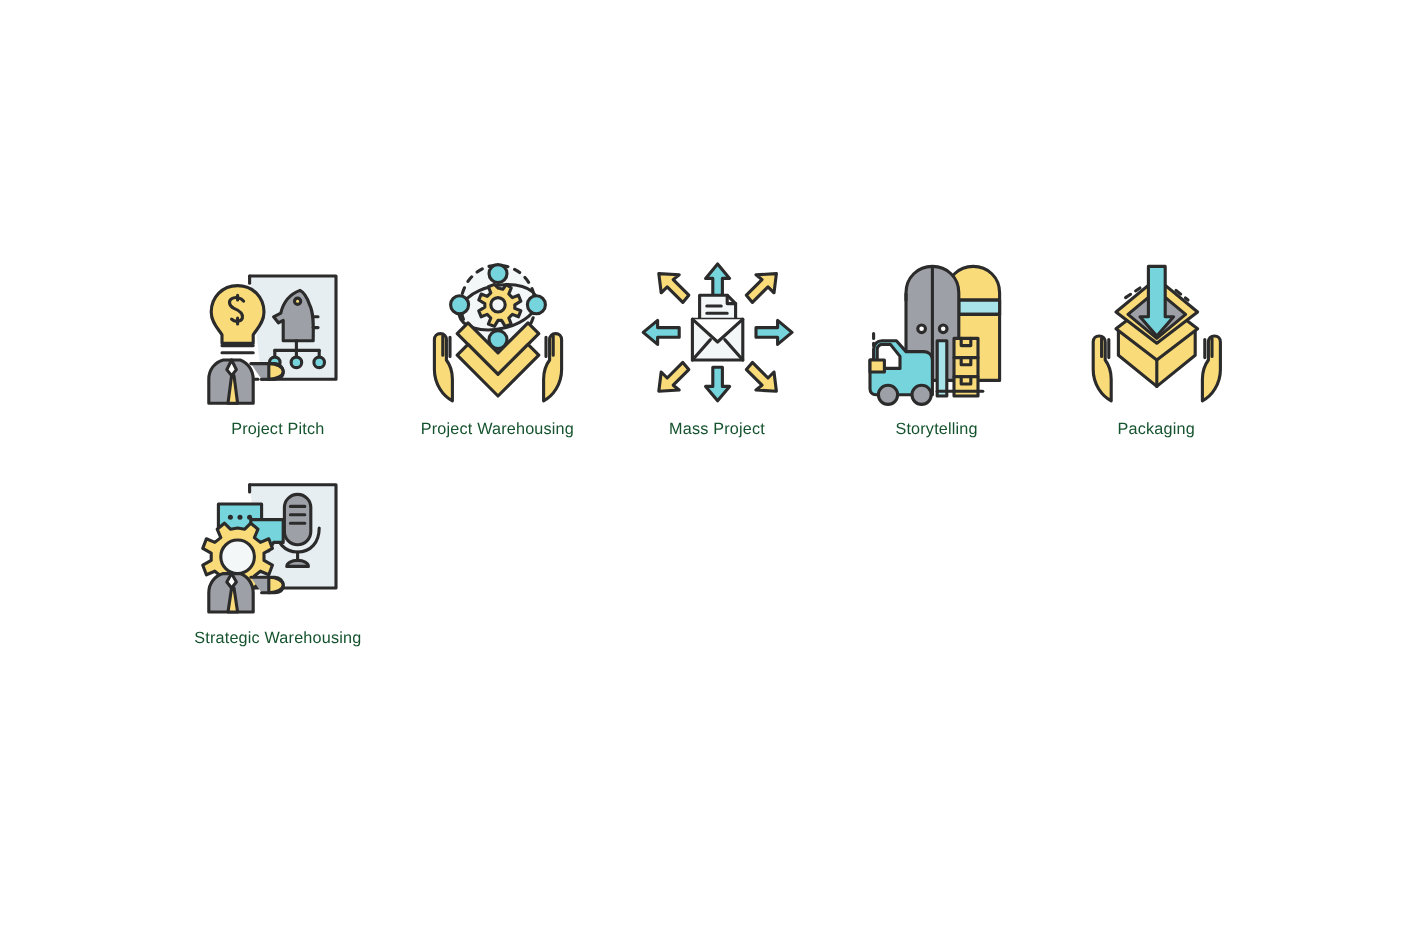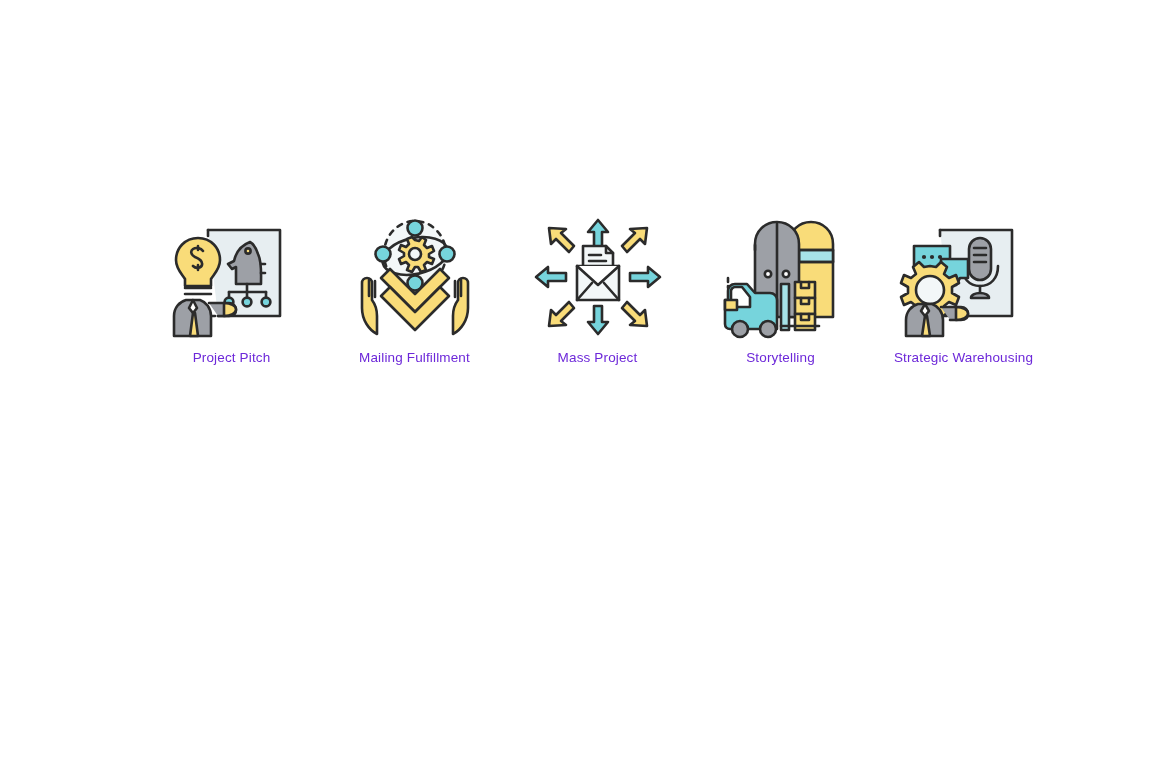--- a/index.html
+++ b/index.html
@@ -45,21 +45,21 @@
   .icon-art svg {
     display: block;
     width: 140px;
     height: 130px;
   }
   .icon-label {
     margin-top: 8px;
     font-family: "Liberation Sans", sans-serif;
     font-size: 13.5px;
     line-height: 1.2;
-    color: #6d28d9;
+    color: #14532d;
     letter-spacing: 0.15px;
     text-align: center;
     white-space: nowrap;
   }
 </style>
 </head>
 <body>
 
 <div id="icon-sheet">
   <div class="icon-grid">
@@ -127,21 +127,21 @@
 
             <path d="M36 84 L45 75 L70 100 L95 75 L104 84 L70 118 Z" fill="#F9DC79"></path>
 
             <path d="M22 66 C19 66 17 68 17 71 L17 96 C17 108 24 118 32 122 L32 104 C32 96 30 92 27 88 L27 71 C27 68 25 66 22 66 Z" fill="#F9DC79"></path>
             <path d="M24 68 V84 M30 69 V85"></path>
             <path d="M118 66 C121 66 123 68 123 71 L123 96 C123 108 116 118 108 122 L108 104 C108 96 110 92 113 88 L113 71 C113 68 115 66 118 66 Z" fill="#F9DC79"></path>
             <path d="M116 68 V84 M110 69 V85"></path>
           </g>
         </svg>
       </div>
-      <div class="icon-label">Mailing Fulfillment</div>
+      <div class="icon-label">Project Warehousing</div>
     </div>
 
     <div class="icon-cell">
       <div class="icon-art">
         <svg viewBox="0 0 140 130" xmlns="http://www.w3.org/2000/svg">
           <g fill="none" stroke="#2B2B2B" stroke-width="2.6" stroke-linecap="round" stroke-linejoin="round">
 
             <path d="M70 8 L80 20 L74 20 L74 36 L66 36 L66 20 L60 20 Z" fill="#76D4DC"></path>
 
             <path d="M70 122 L80 110 L74 110 L74 94 L66 94 L66 110 L60 110 Z" fill="#76D4DC"></path>
@@ -201,20 +201,47 @@
             <path d="M14 88 H26 V98 H14 Z" fill="#F9DC79"></path>
             <path d="M17 66 V76" stroke-dasharray="4 4"></path>
             <circle cx="29" cy="117" r="8" fill="#9DA0A6"></circle>
             <circle cx="57" cy="117" r="8" fill="#9DA0A6"></circle>
           </g>
         </svg>
       </div>
       <div class="icon-label">Storytelling</div>
     </div>
 
+    <div class="icon-cell">
+      <div class="icon-art">
+        <svg viewBox="0 0 140 130" xmlns="http://www.w3.org/2000/svg">
+          <g fill="none" stroke="#2B2B2B" stroke-width="2.6" stroke-linecap="round" stroke-linejoin="round">
+
+            <path d="M38 62 L70 82 L102 62 L102 84 L70 110 L38 84 Z" fill="#F9DC79"></path>
+            <path d="M70 82 V110"></path>
+
+            <path d="M70 36 L104 62 L70 88 L36 62 Z" fill="#F9DC79"></path>
+
+            <path d="M70 20 L104 48 L70 74 L36 48 Z" fill="#F9DC79"></path>
+            <path d="M44 36 L56 28" stroke-dasharray="5 5"></path>
+            <path d="M86 30 L96 38" stroke-dasharray="5 5"></path>
+
+            <path d="M70 30 L94 50 L70 70 L46 50 Z" fill="#9DA0A6"></path>
+
+            <path d="M70 68 L84 52 L77 52 L77 10 L63 10 L63 52 L56 52 Z" fill="#76D4DC"></path>
+
+            <path d="M22 68 C19 68 17 70 17 73 L17 96 C17 108 24 118 32 122 L32 104 C32 96 30 92 27 88 L27 73 C27 70 25 68 22 68 Z" fill="#F9DC79"></path>
+            <path d="M24 70 V85 M30 71 V86"></path>
+            <path d="M118 68 C121 68 123 70 123 73 L123 96 C123 108 116 118 108 122 L108 104 C108 96 110 92 113 88 L113 73 C113 70 115 68 118 68 Z" fill="#F9DC79"></path>
+            <path d="M116 70 V85 M110 71 V86"></path>
+          </g>
+        </svg>
+      </div>
+      <div class="icon-label">Packaging</div>
+    </div>
 
     <div class="icon-cell">
       <div class="icon-art">
         <svg viewBox="0 0 140 130" xmlns="http://www.w3.org/2000/svg">
           <g fill="none" stroke="#2B2B2B" stroke-width="2.6" stroke-linecap="round" stroke-linejoin="round">
 
             <path d="M46 18 H118 V104 H56" fill="#E7EEF1"></path>
             <path d="M46 18 V24"></path>
             <path d="M46 98 V104" stroke-dasharray="7 6"></path>
             <path d="M46 104 H56" stroke-dasharray="7 6"></path>

